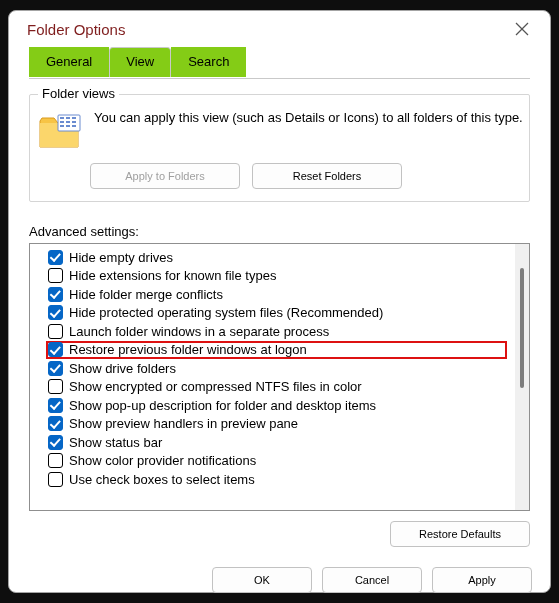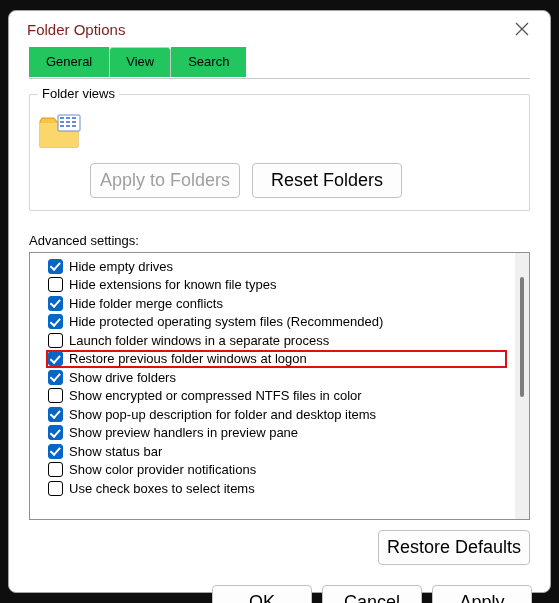--- a/index.html
+++ b/index.html
@@ -16,21 +16,21 @@
   .titlebar .spacer { flex: 1; }
   .close-x { width: 36px; height: 36px; display: flex; align-items: center; justify-content: center; cursor: pointer; }
   .close-x svg { width: 14px; height: 14px; stroke: #555; stroke-width: 1.3; }
 
   .tabs {
     display: flex; padding-left: 20px; border-bottom: 1px solid #ffffff;
   }
   .tab {
     font-size: 13px; padding: 6px 16px 8px; color: #000;
     border: 1px solid transparent; border-bottom: none;
-    position: relative; cursor: pointer; background: #22c55e;
+    position: relative; cursor: pointer; background: #84cc16;
   }
   .tab.active {
     border-color: #c9c9c9; border-radius: 4px 4px 0 0;
     z-index: 2;
   }
   .tab-underline {
     position: absolute; bottom: -1px; left: 0; right: 0; height: 1px; background: #fff;
   }
   .tab-bottom-line { border-top: 1px solid #c9c9c9; margin: 0 20px -1px; }
 
@@ -43,21 +43,21 @@
   .group-label {
     position: absolute; top: -9px; left: 8px; background: #fff;
     padding: 0 4px; font-size: 13px; color: #000;
   }
   .fv-row { display: flex; gap: 12px; }
   .folder-icon { width: 44px; height: 40px; margin-left: 4px; margin-top: 2px; flex-shrink: 0; }
   .fv-text { font-size: 13px; line-height: 1.4; color: #000; }
   .fv-buttons { display: flex; gap: 12px; margin-top: 12px; margin-left: 56px; }
   .btn {
     border: 1px solid #c2c2c2; background: #fdfdfd; border-radius: 4px;
-    font-size: 18px; padding: 6px 8px; min-width: 150px; cursor: pointer;
+    font-size: 11px; padding: 6px 8px; min-width: 150px; cursor: pointer;
     text-align: center;
   }
   .btn.disabled { color: #a0a0a0; cursor: default; }
 
   .adv-label { font-size: 13px; margin-top: 22px; margin-bottom: 4px; }
   .adv-box {
     border: 1px solid #8f8f8f; height: 268px; overflow: hidden;
     position: relative; display: flex;
   }
   .adv-list { flex: 1; padding: 4px 6px 4px 18px; overflow: hidden; }
@@ -129,20 +129,21 @@
                 <rect x="34" y="6" width="4" height="2"></rect>
                 <rect x="22" y="10" width="4" height="2"></rect>
                 <rect x="28" y="10" width="4" height="2"></rect>
                 <rect x="34" y="10" width="4" height="2"></rect>
                 <rect x="22" y="14" width="4" height="2"></rect>
                 <rect x="28" y="14" width="4" height="2"></rect>
                 <rect x="34" y="14" width="4" height="2"></rect>
               </g>
           </svg>
         </div>
+        <div class="fv-text">You can apply this view (such as Details or Icons) to all folders of this type.</div>
       </div>
       <div class="fv-buttons">
         <div class="btn disabled"><span>Apply to Folders</span></div>
         <div class="btn"><span>Reset Folders</span></div>
       </div>
     </div>
 
     <div class="adv-label">Advanced settings:</div>
     <div class="adv-box">
       <div class="adv-list" id="adv-list">

